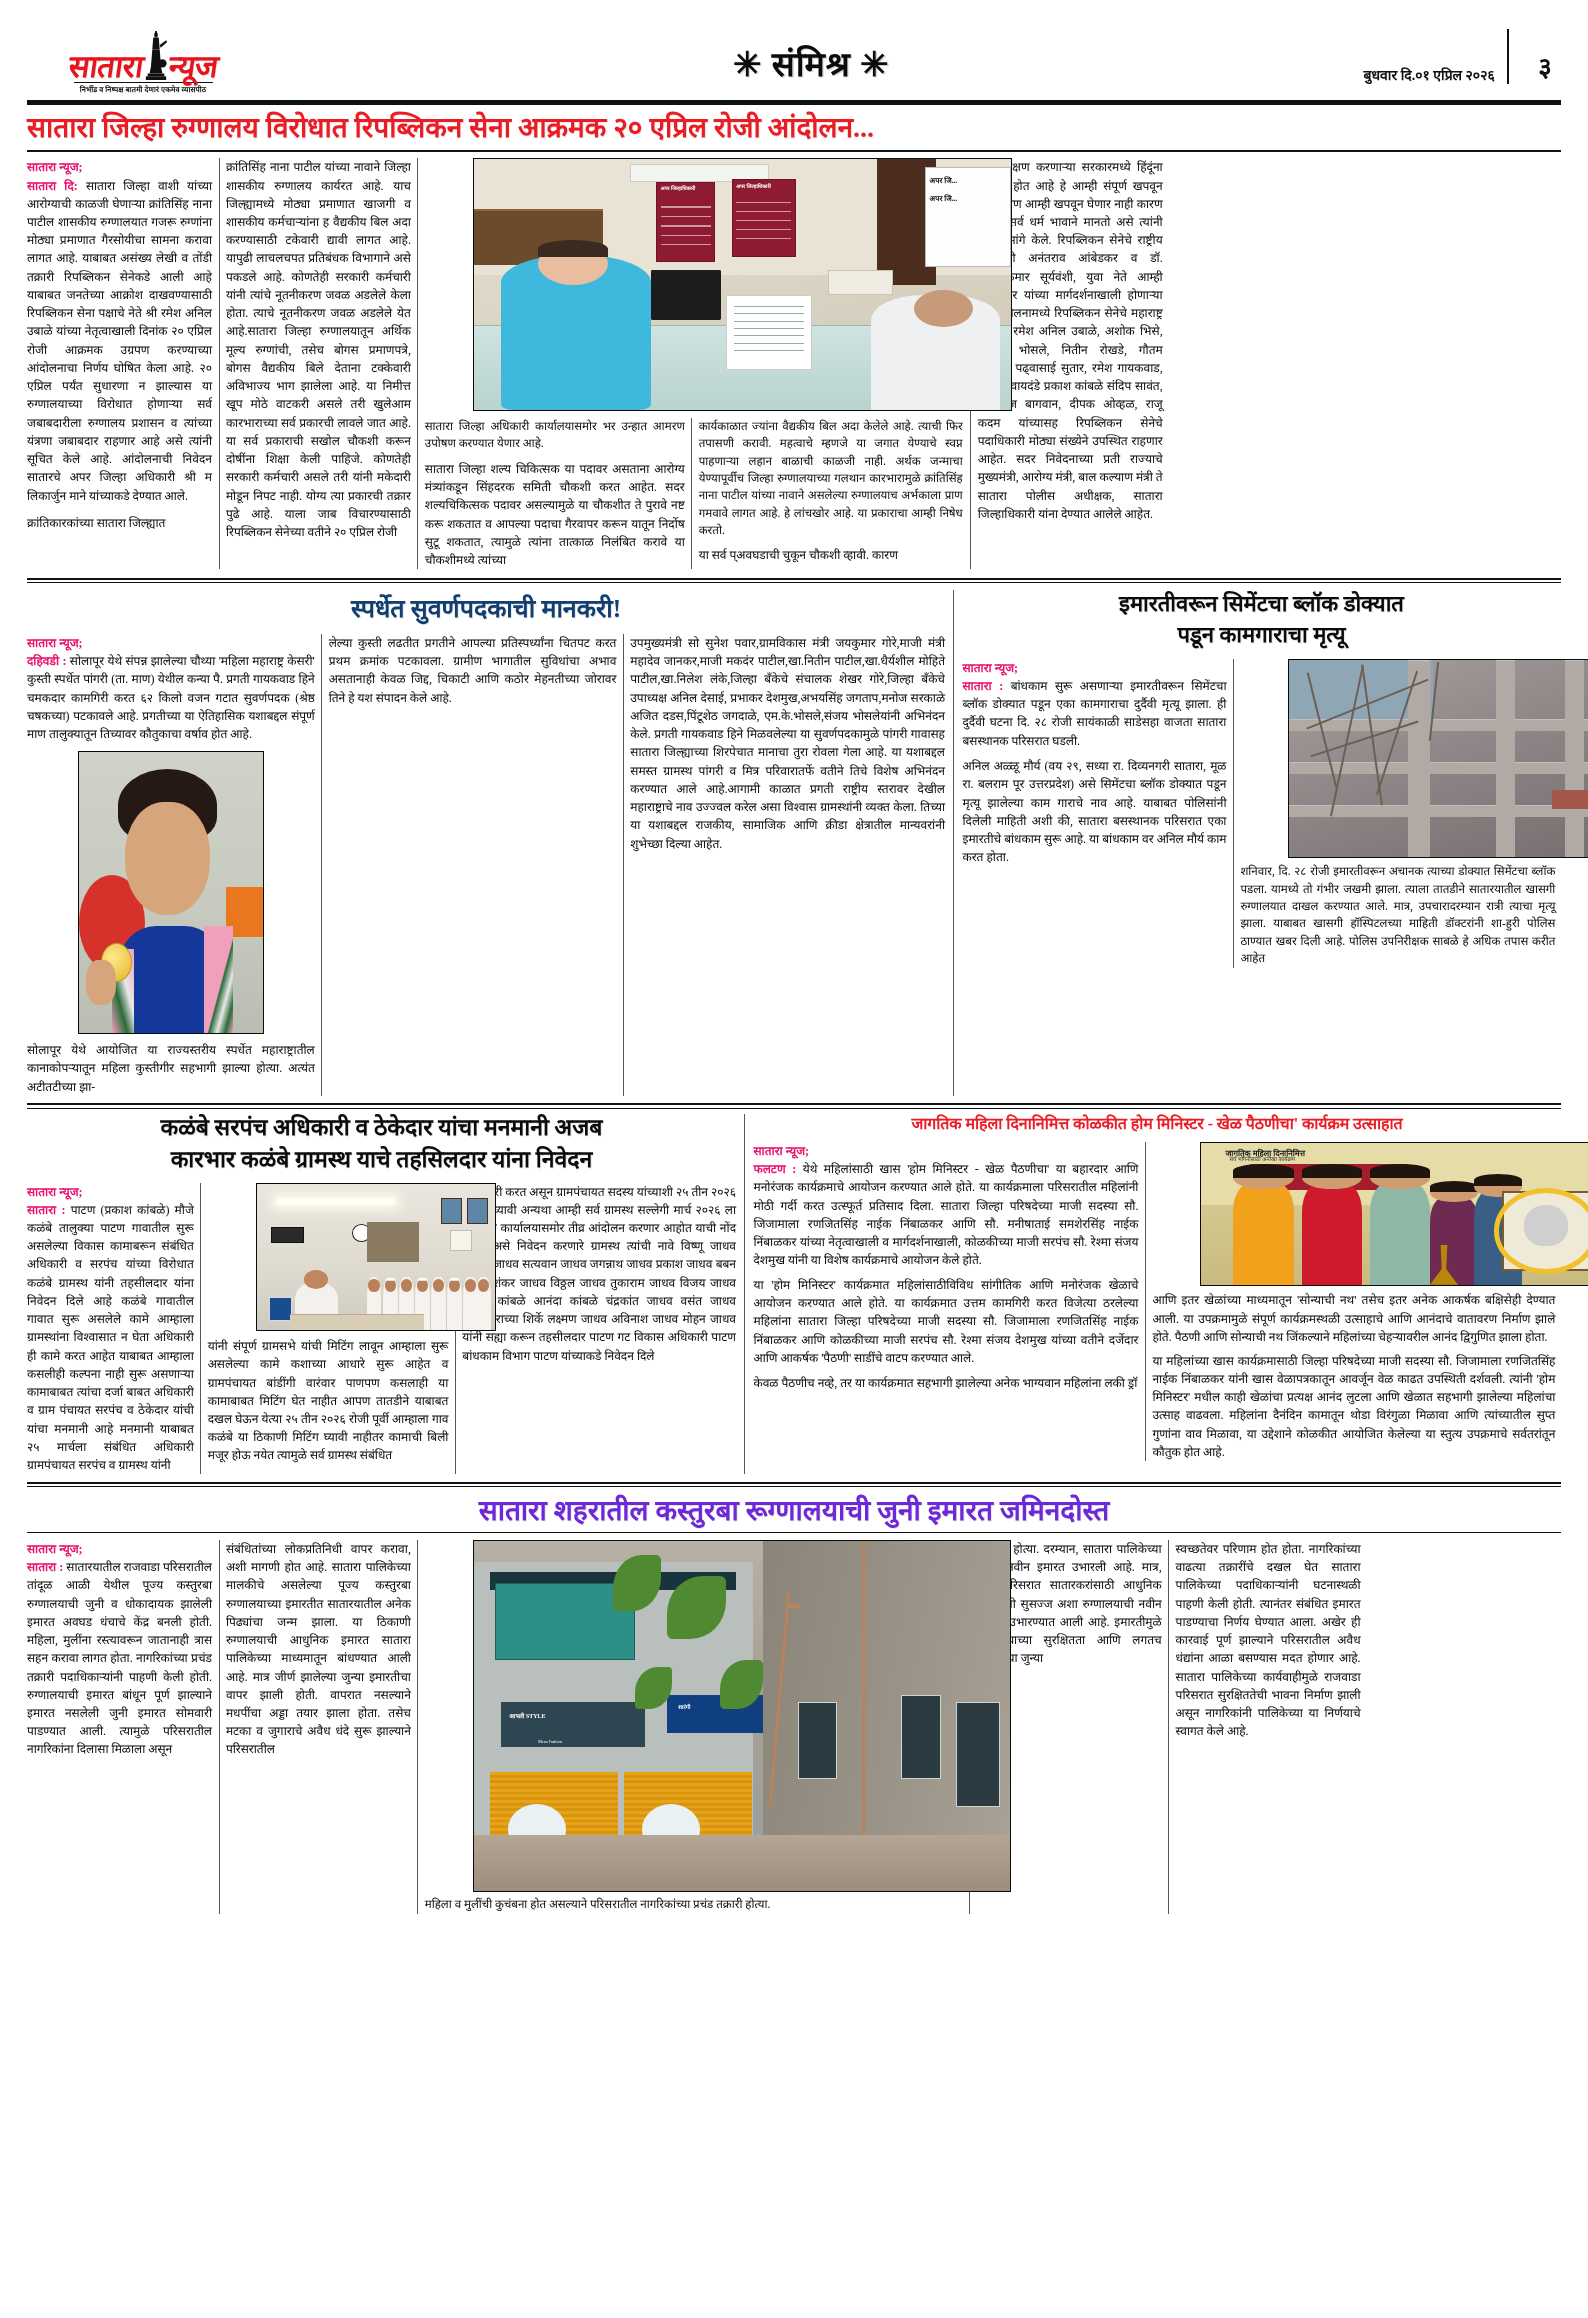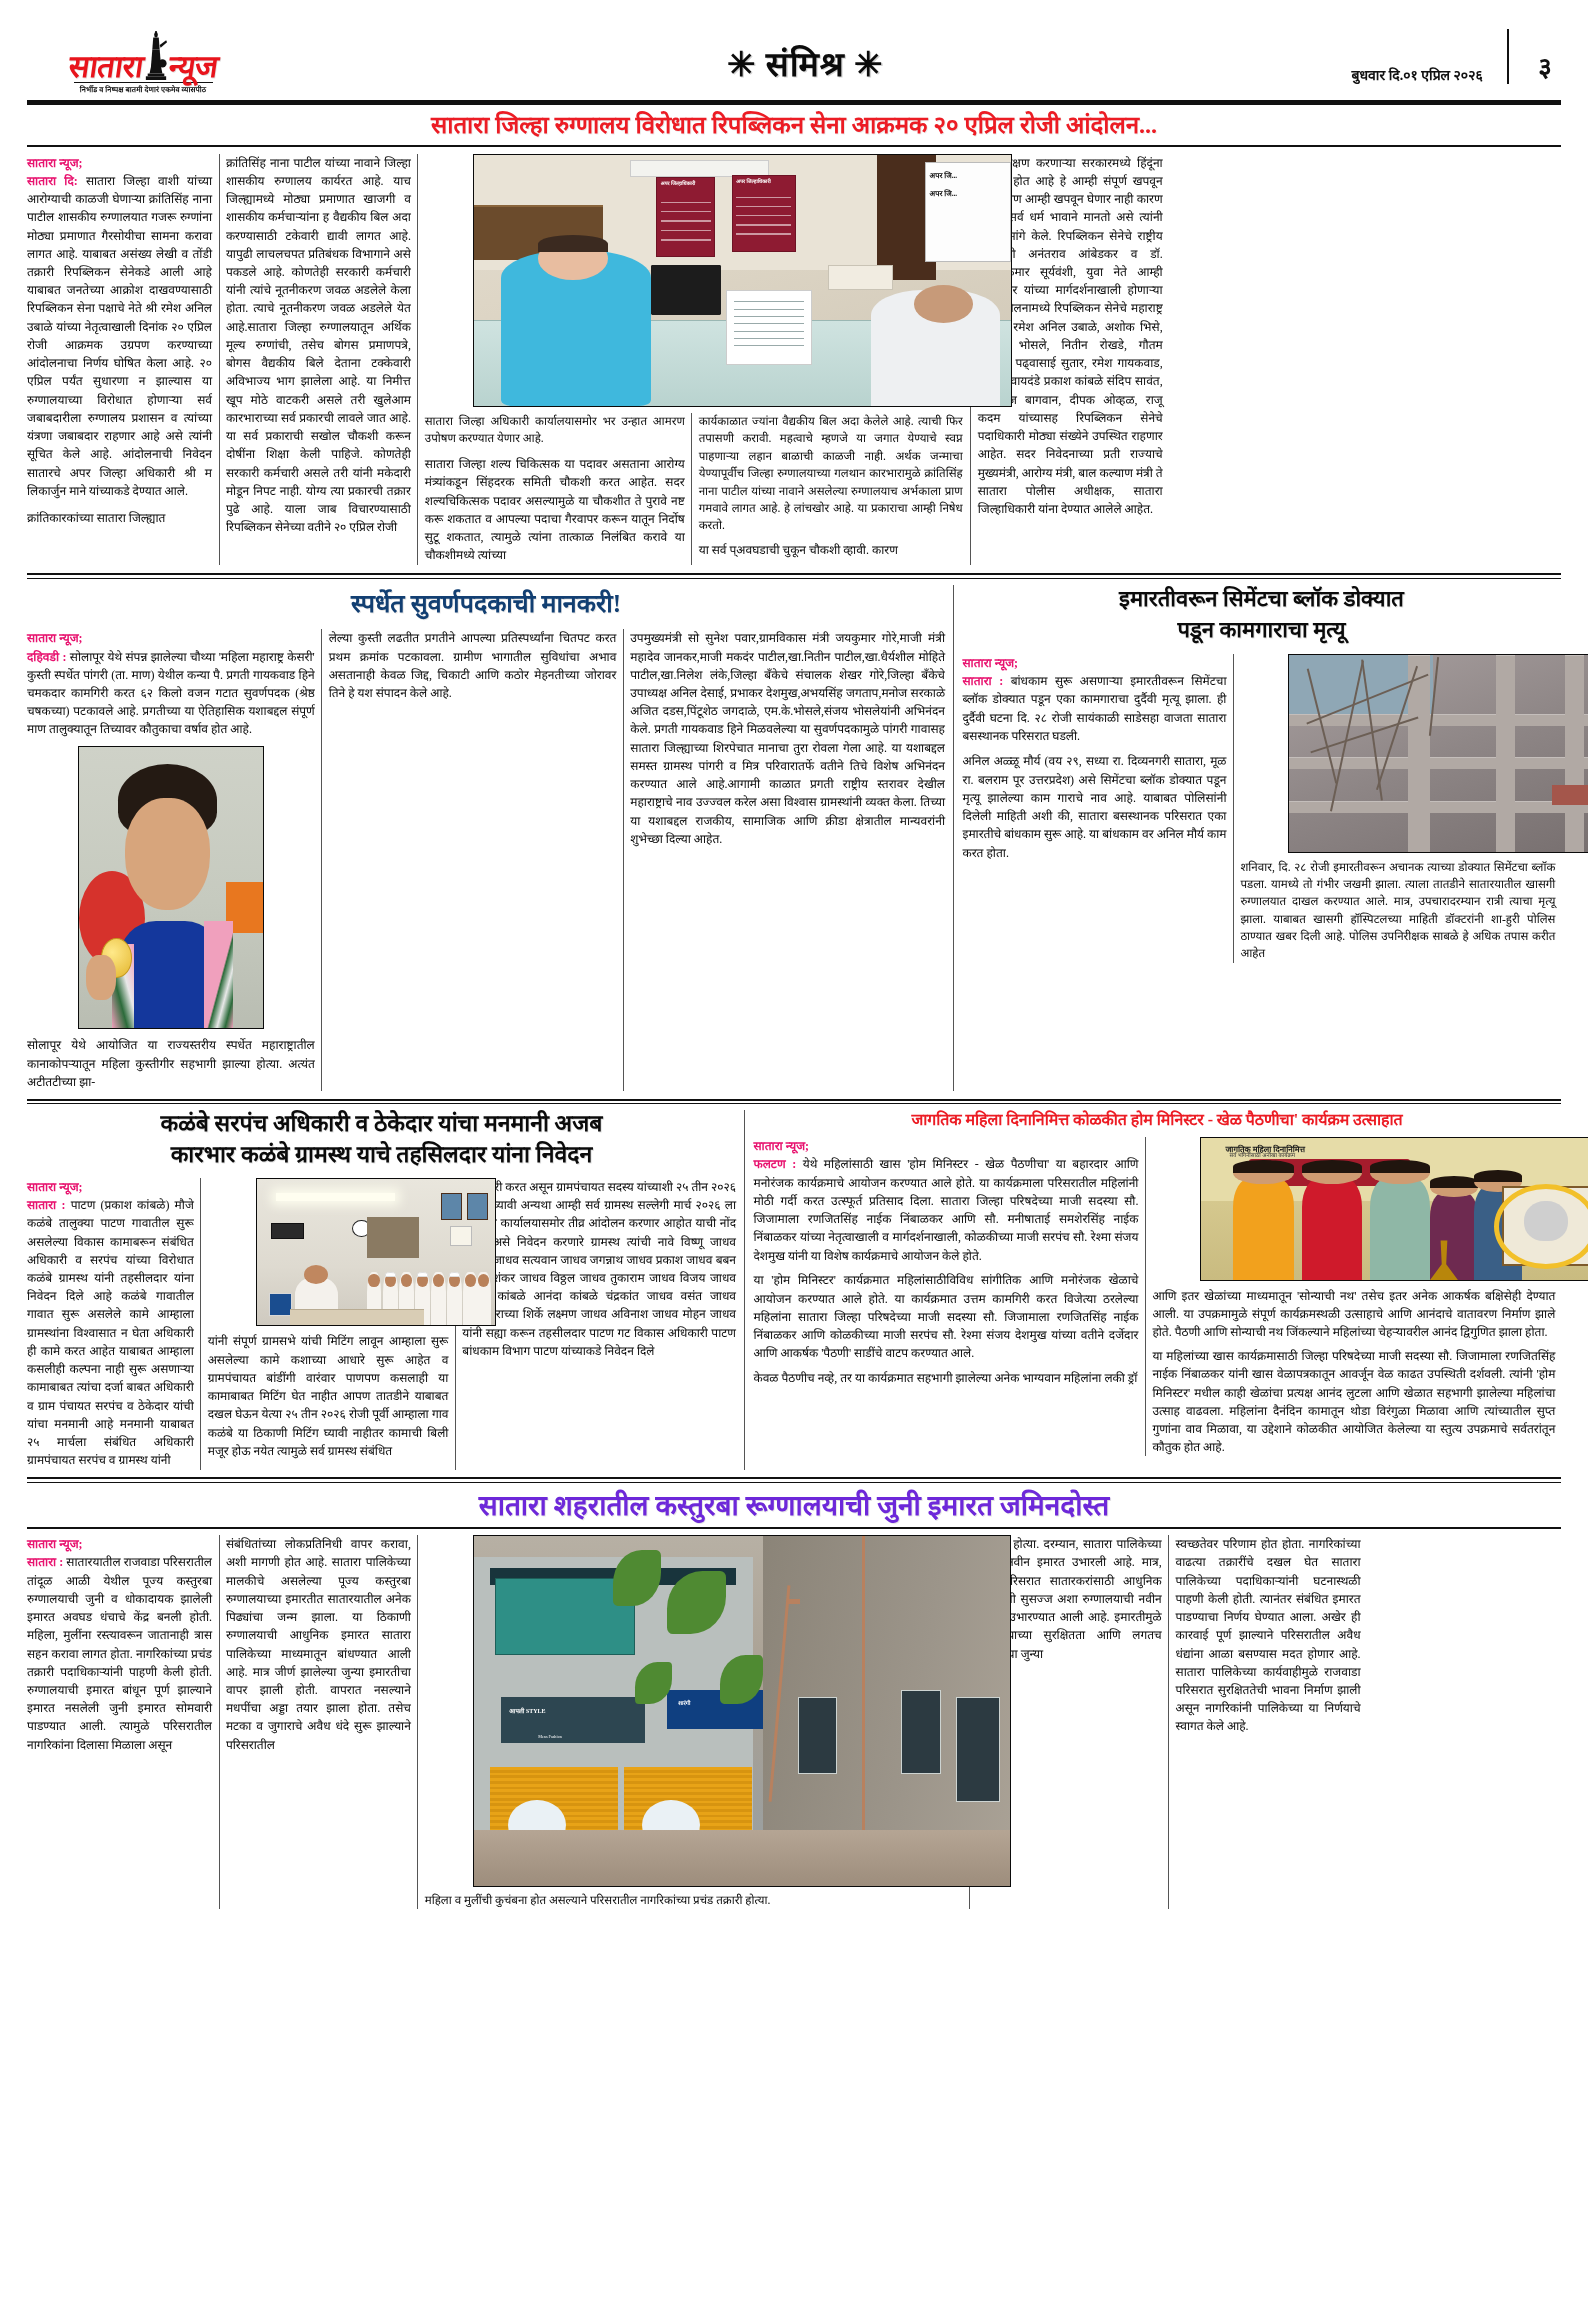--- a/index.html
+++ b/index.html
@@ -84,21 +84,21 @@
   }
   .masthead-right {
     display: flex;
     align-items: flex-end;
     padding-bottom: 12px;
   }
   .issue-date {
     font-size: 14px;
     font-weight: bold;
     color: #111;
-    padding-right: 24px;
+    padding-right: 12px;
   }
   .page-sep {
     width: 1.9px;
     height: 55px;
     background: #111;
     margin-right: 20.4px;
   }
   .page-number {
     font-size: 26px;
     font-weight: bold;
@@ -118,22 +118,21 @@
     border-bottom: 1.9px solid #111;
     margin: 4.6px 0 0 0;
   }
   .rule-thin {
     height: 1.9px;
     background: #111;
   }
 
   
   .lead-headline {
-    text-align: center;
-    font-size: 24px;
+    font-size: 28px;
     font-weight: bold;
     color: #ec1c24;
     line-height: 1.18;
     padding: 6.5px 0 5.6px 0;
     letter-spacing: 0px;
     text-shadow: 0.9px 0.9px 0 rgba(0,0,0,0.08);
   }
   .headline-navy {
     text-align: center;
     font-size: 25px;

